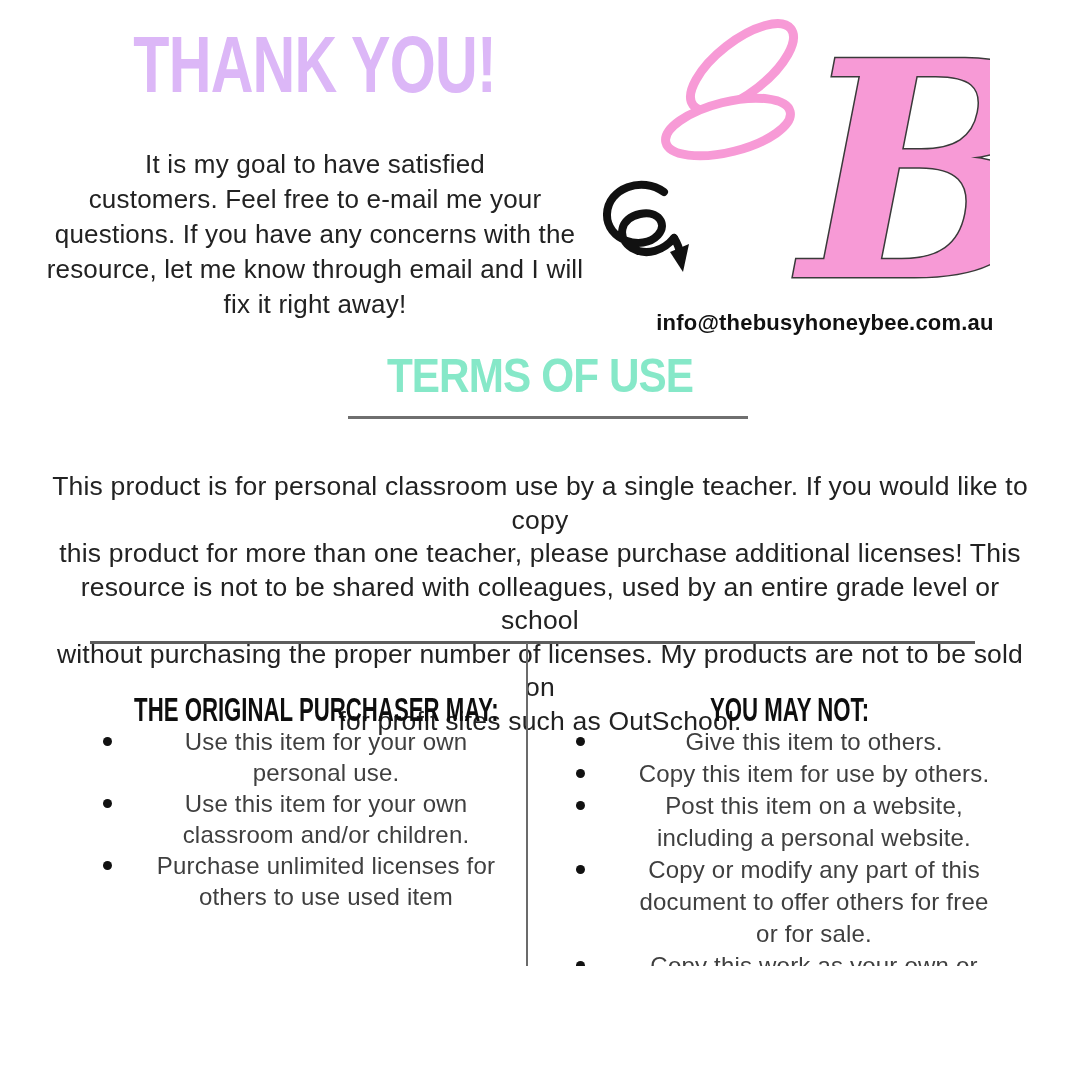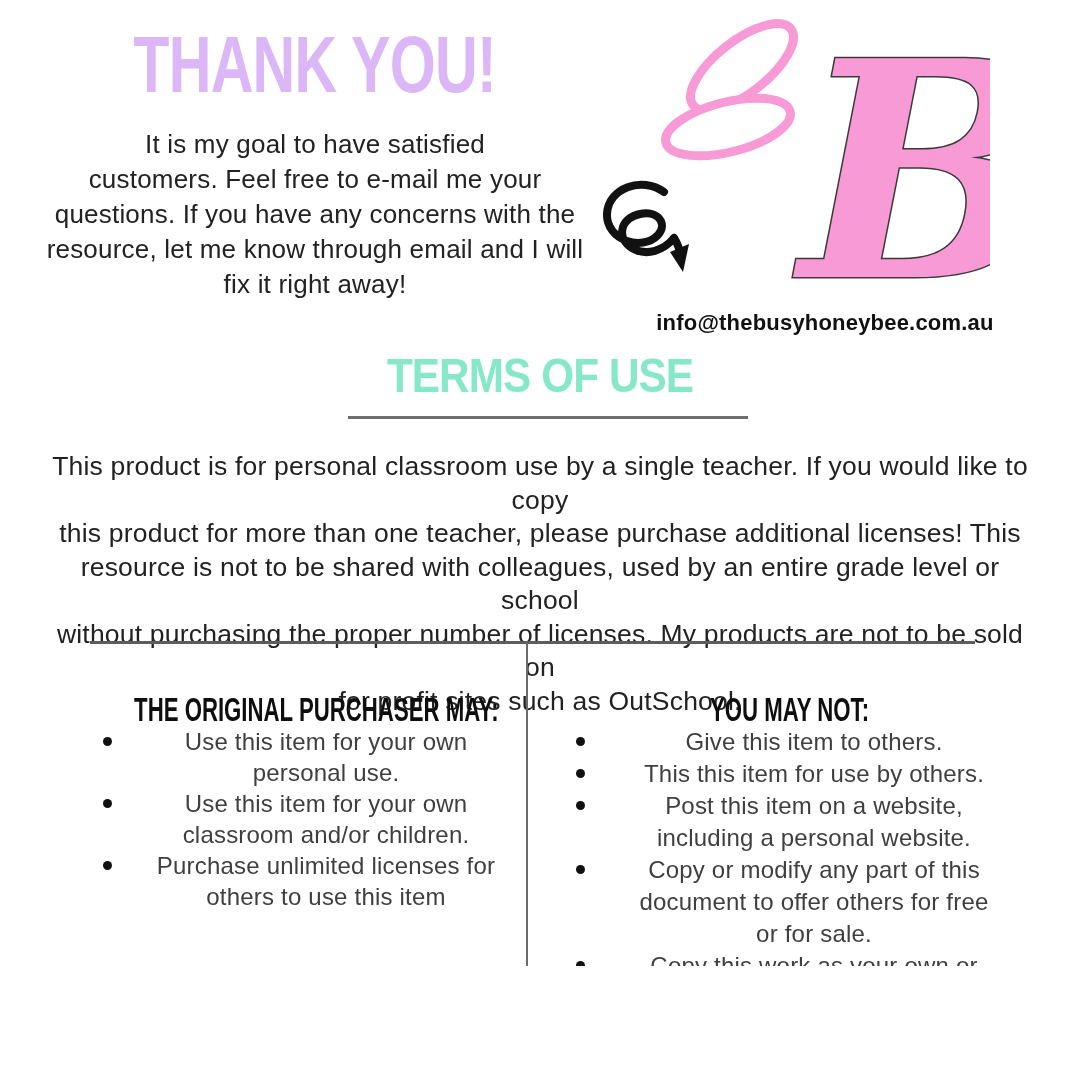--- a/index.html
+++ b/index.html
@@ -11,21 +11,21 @@
   .big-head .inner{display:inline-block;transform-origin:center;}
 
   .thank-title{left:0;top:22px;width:630px;font-size:74px;}
   .thank-title .inner{transform:scale(0.80,1.08);color:#dcb7f7;}
 
   .terms-title{left:40px;top:348px;width:1000px;font-size:48px;}
   .terms-title .inner{transform:scale(0.88,1.02);color:#86e8c8;}
   .terms-underline{position:absolute;left:348px;top:416px;width:400px;height:3px;background:#6f6f6f;}
 
   
-  .para{position:absolute;text-align:center;white-space:pre-line;color:#222;}
+  .para{position:absolute;text-align:center;white-space:pre-line;color:#222;margin-top:20px;}
   .thank-para{left:35px;top:127px;width:560px;font-size:26px;line-height:35px;letter-spacing:0.2px;}
   .terms-para{left:40px;top:450px;width:1000px;font-size:26.5px;line-height:33.5px;letter-spacing:0.2px;}
 
   
   .email{position:absolute;left:575px;top:310px;width:500px;text-align:center;
          font-size:22px;font-weight:700;color:#111;letter-spacing:0.2px;}
 
   
   .h-rule{position:absolute;left:90px;top:641px;width:885px;height:3px;background:#5d5d5d;}
   .v-rule{position:absolute;left:526px;top:643px;width:2px;height:419px;background:#6b6b6b;}
@@ -123,39 +123,39 @@
           <i></i>
         </span>
       <span class="bullet-text">Use this item for your own
 classroom and/or children.</span>
     </li>
     <li>
       <span class="dot">
           <i></i>
         </span>
       <span class="bullet-text">Purchase unlimited licenses for
-others to use this item</span>
+others to use used item</span>
     </li>
   </ul>
 
   <div class="col-head right-head">
     <span class="inner">YOU MAY NOT:</span>
   </div>
   <ul class="bullets right-list">
     <li>
       <span class="dot">
           <i></i>
         </span>
       <span class="bullet-text">Give this item to others.</span>
     </li>
     <li>
       <span class="dot">
           <i></i>
         </span>
-      <span class="bullet-text">This this item for use by others.</span>
+      <span class="bullet-text">Copy this item for use by others.</span>
     </li>
     <li>
       <span class="dot">
           <i></i>
         </span>
       <span class="bullet-text">Post this item on a website,
 including a personal website.</span>
     </li>
     <li>
       <span class="dot">

